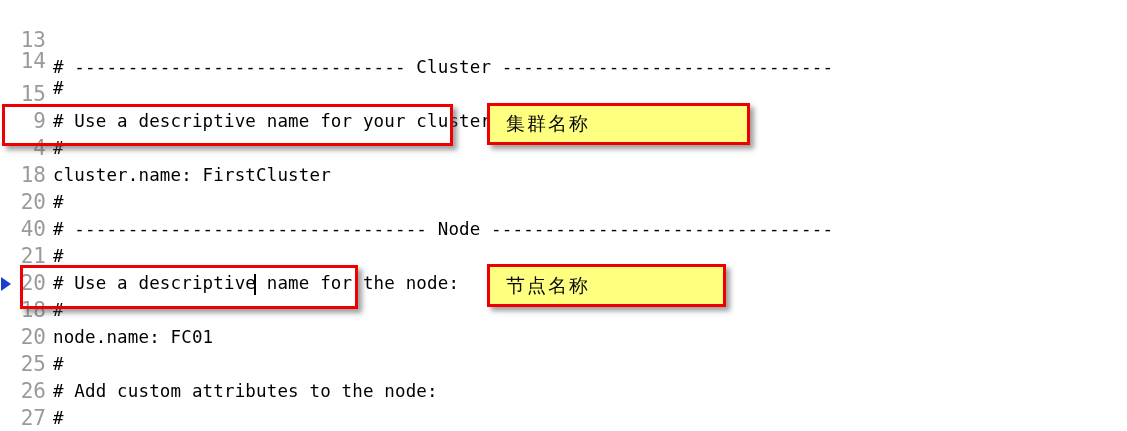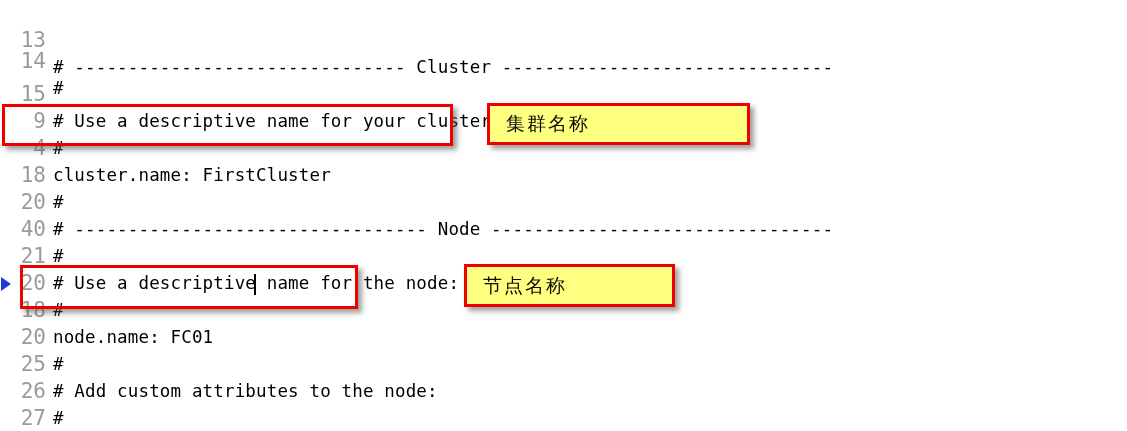--- a/index.html
+++ b/index.html
@@ -186,17 +186,17 @@
   </div>
 
   <div class="anno-box hl-code" style="left:2px; top:104px; width:451px; height:42px;"></div>
 
   <div class="anno-box note" style="left:487px; top:103px; width:263px; height:42px;">
     <span class="note-text">集群名称</span>
   </div>
 
   <div class="anno-box hl-code" style="left:20px; top:265px; width:338px; height:44px;"></div>
 
-  <div class="anno-box note" style="left:464px; top:264px; width:211px; height:43px;">
+  <div class="anno-box note" style="left:487px; top:264px; width:239px; height:43px;">
     <span class="note-text">节点名称</span>
   </div>
 
 </div>
 
 </body></html>

